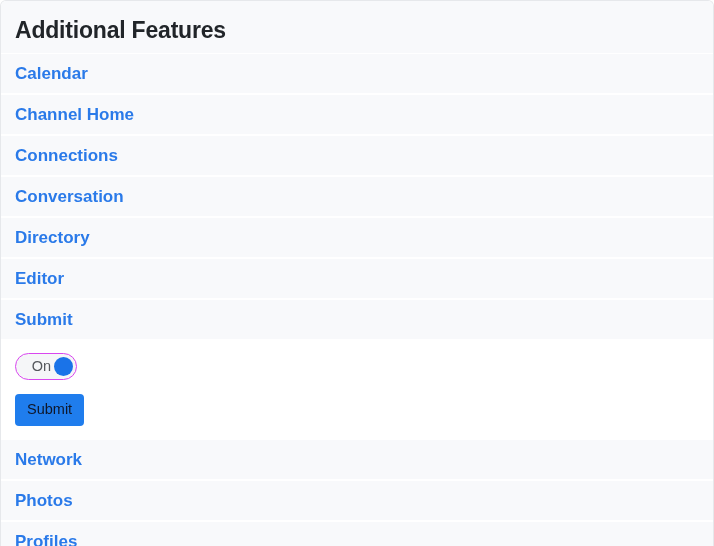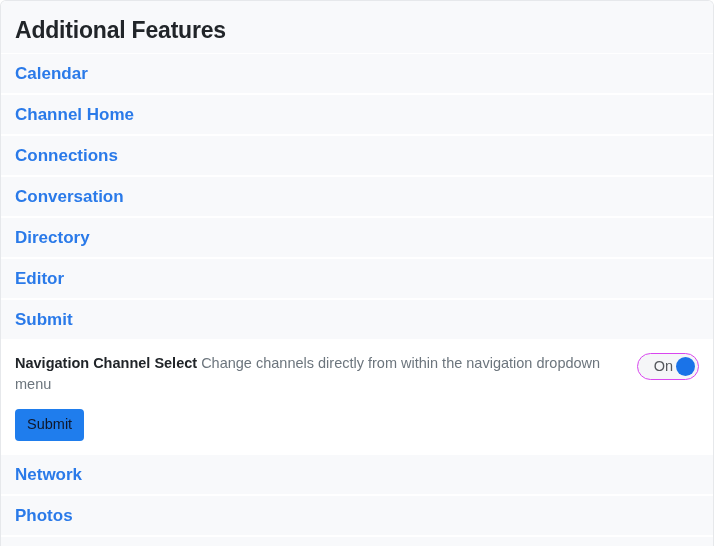--- a/index.html
+++ b/index.html
@@ -184,23 +184,20 @@
   </div>
 
   <div class="acc-item">
     <div class="acc-item-header">
       <span class="acc-item-label">Submit</span>
     </div>
   </div>
 
   <div class="acc-body">
     <div class="setting-row">
-      <div class="setting-text">
-        <span class="setting-title">Navigation Channel Select</span><span> </span><span class="setting-desc">Change channels directly from within the navigation dropdown menu</span>
-      </div>
       <div class="toggle">
         <span class="toggle-label">On</span>
         <span class="toggle-knob"></span>
       </div>
     </div>
     <div class="submit-wrap">
       <button class="submit-button">Submit</button>
     </div>
   </div>
 

